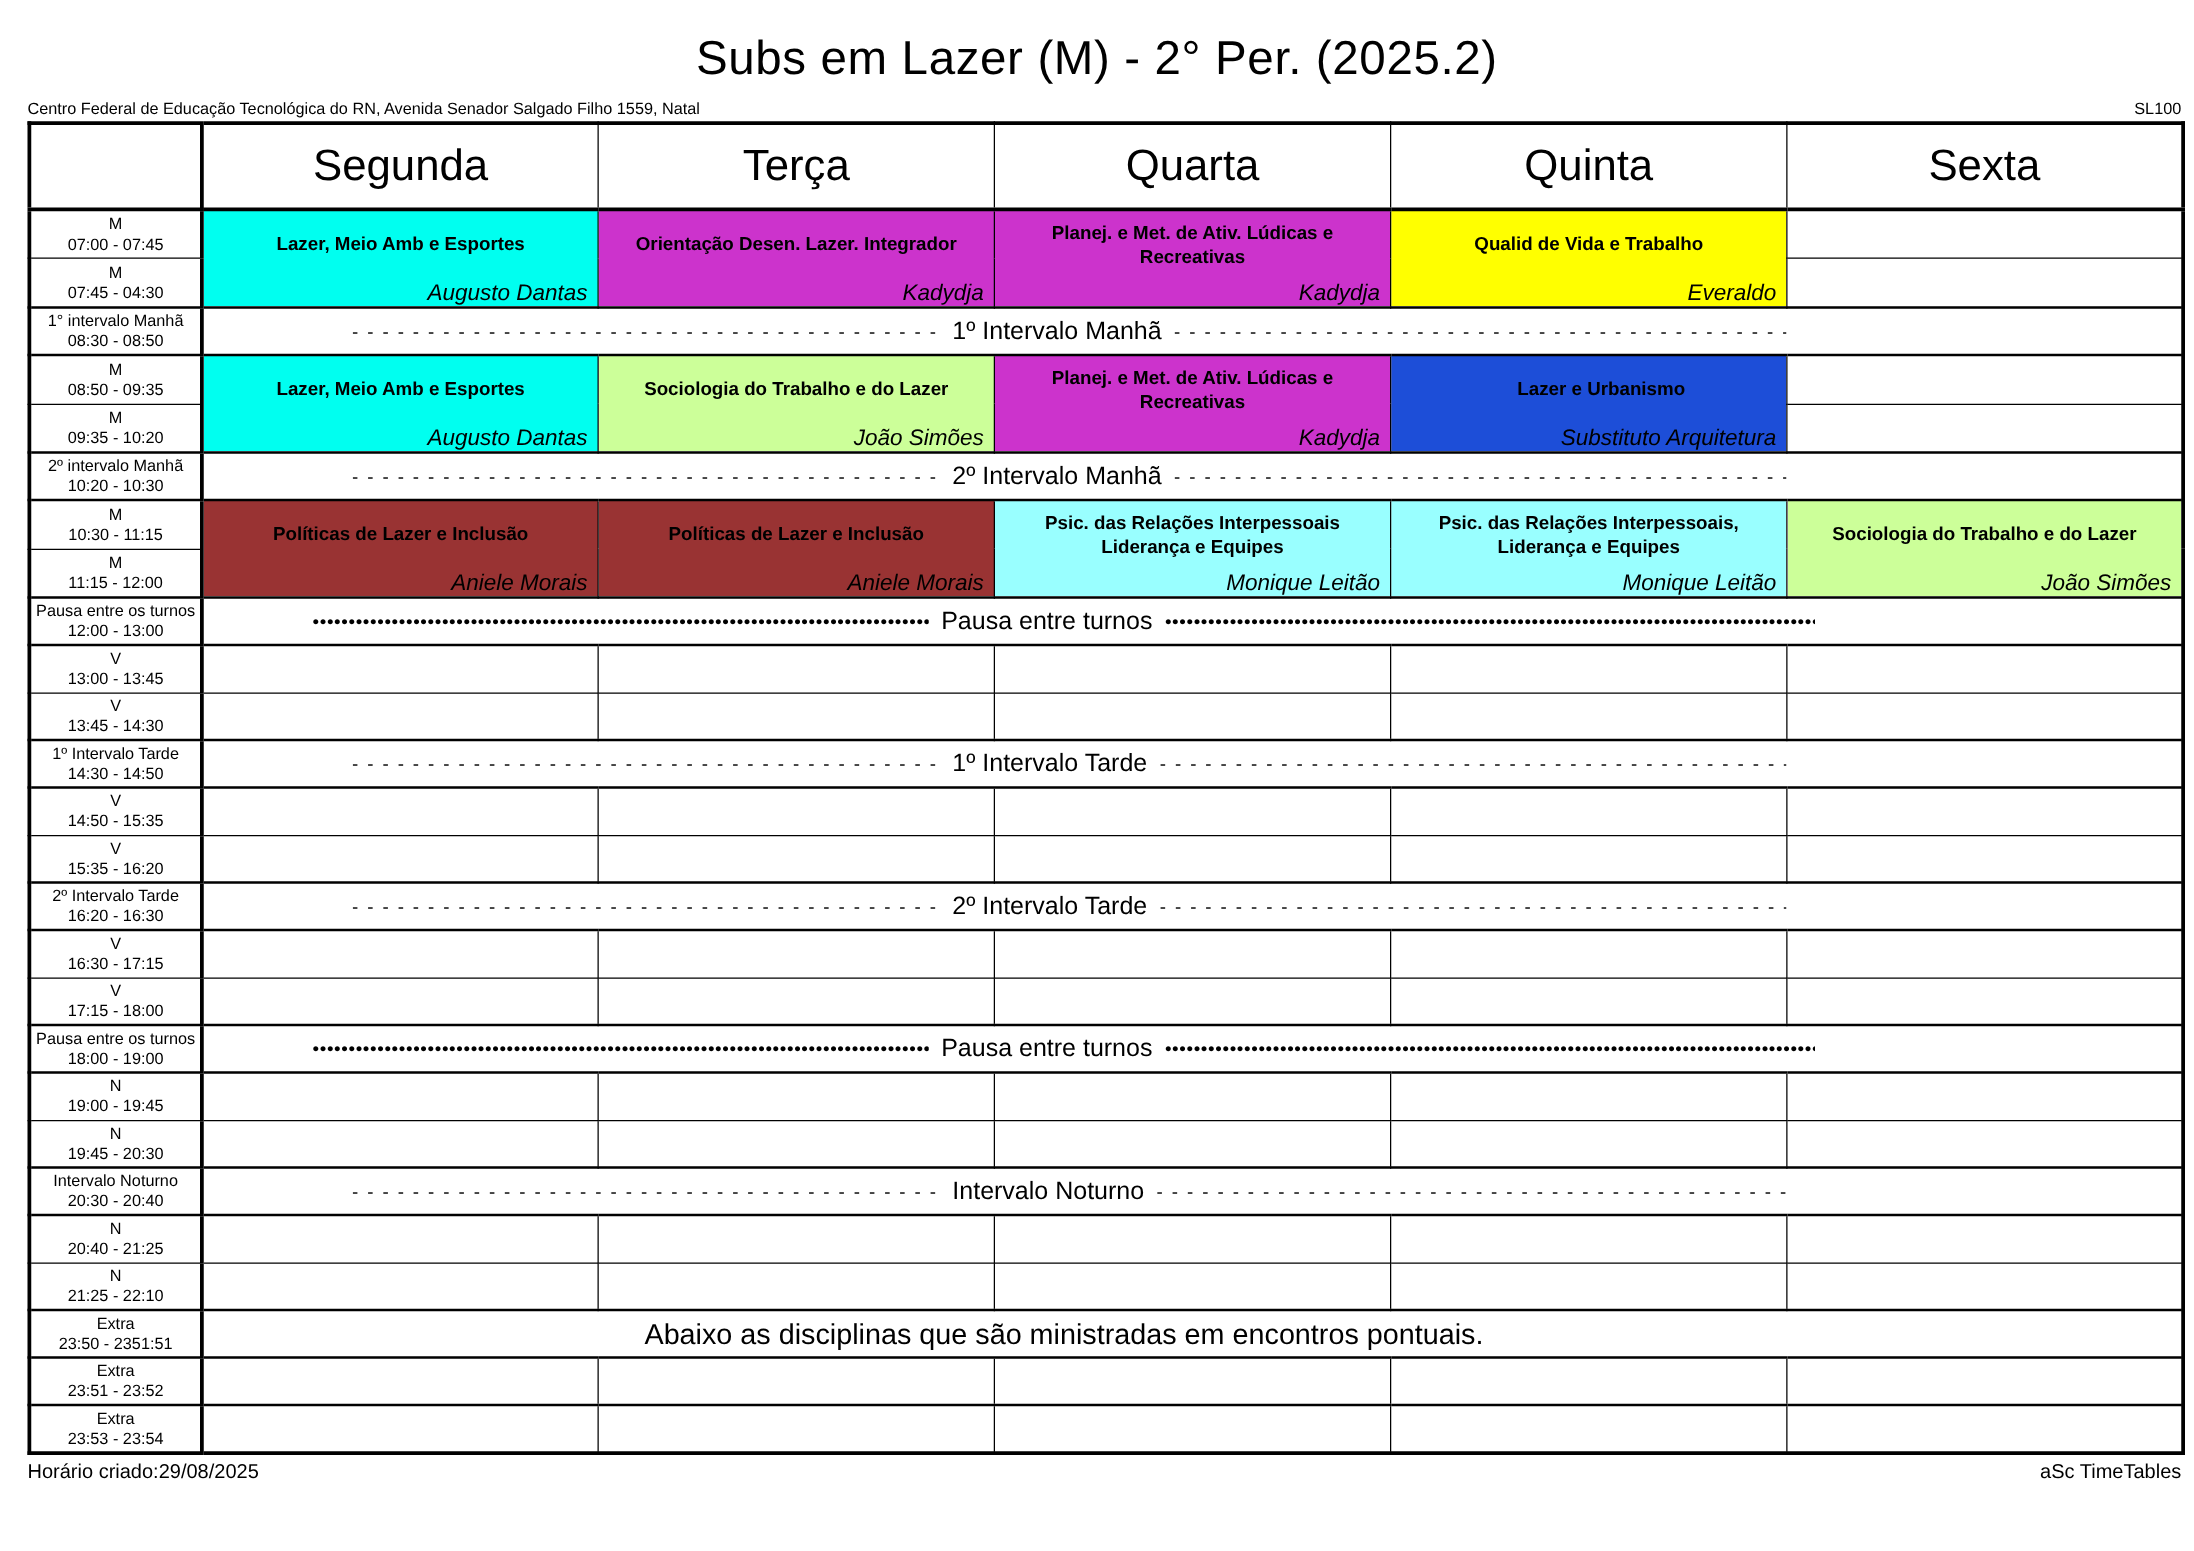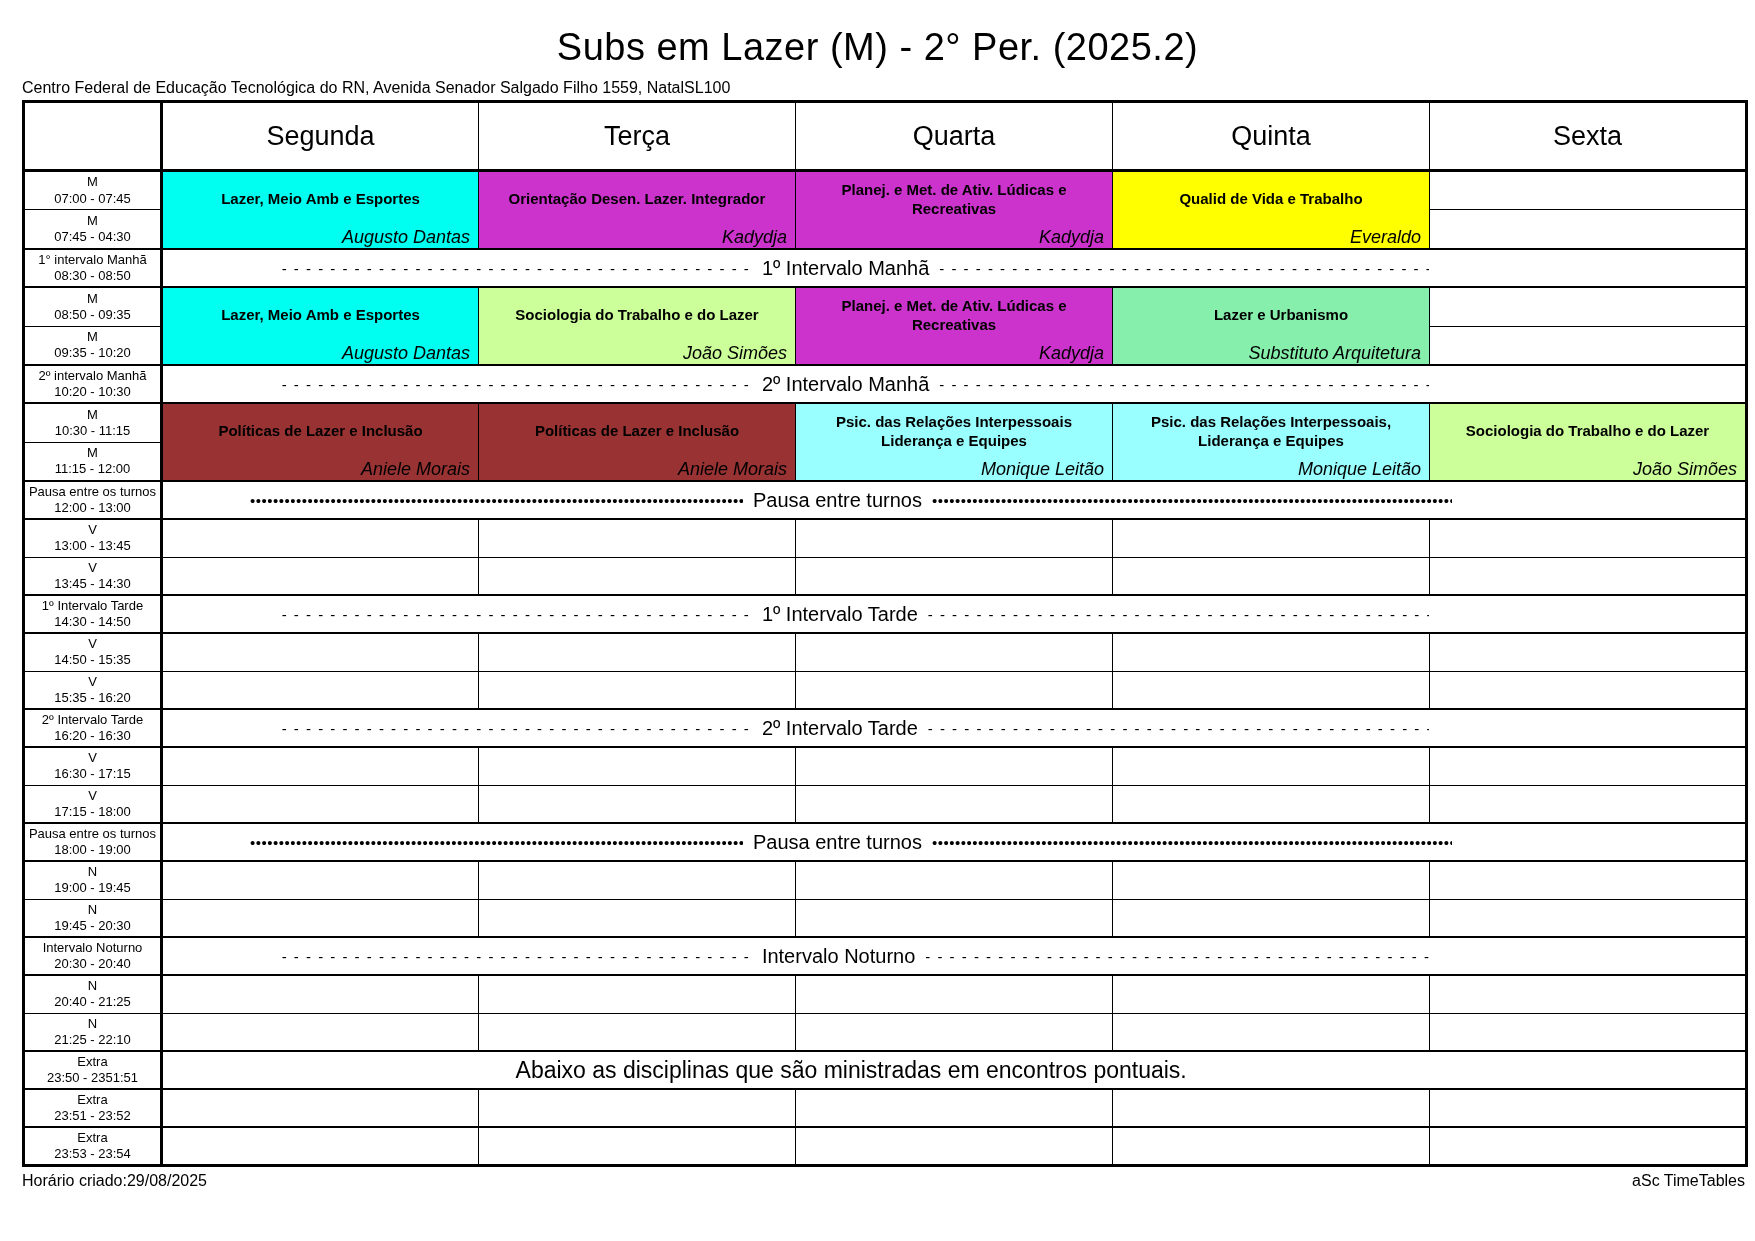--- a/index.html
+++ b/index.html
@@ -1,26 +1,26 @@
 <!DOCTYPE html>
 <html><head>
 <meta charset="utf-8">
 <style>
   html,body{margin:0;padding:0;background:#fff;color:#000;}
   body{width:1755px;height:1241px;position:relative;overflow:hidden;
        font-family:"Liberation Sans", sans-serif;}
   .page{position:absolute;inset:0;}
   .title{margin:26px 0 10px 0;text-align:center;font-size:38px;letter-spacing:0.5px;}
-  .subheader{width:1723px;margin:0 0 3px 22px;display:flex;
-             align-items:flex-end;font-size:16px;}
+  .subheader{width:1723px;margin:0 0 3px 22px;display:flex;justify-content:space-between;
+             align-items:flex-end;font-size:13px;}
   table.timetable{border-collapse:collapse;table-layout:fixed;width:1723px;margin-left:22px;
                   border:3px solid #000;}
   col.c-label{width:138px;} col.c-day{width:317px;}
   th,td{border:1px solid #000;padding:0;overflow:hidden;}
-  thead th{border-bottom:3px solid #000;font-weight:normal;font-size:27px;height:66px;
+  thead th{border-bottom:3px solid #000;font-weight:normal;font-size:35px;height:66px;
            text-align:center;vertical-align:middle;background:#fff;}
   th.corner{border-right:3px solid #000;}
   tbody tr{height:38px;}
   tr.gtop>td{border-top:2px solid #000;}
   td.label-cell{border-right:3px solid #000;text-align:center;vertical-align:middle;
                 font-size:13px;line-height:1.25;background:#fff;}
   td.class-cell{vertical-align:top;}
   .cell-inner{display:flex;flex-direction:column;height:76px;}
   .subject{flex:1;display:flex;align-items:center;justify-content:center;
            font-weight:bold;font-size:15px;text-align:center;padding:0 8px;line-height:1.25;}
@@ -138,21 +138,21 @@
               <div class="subject">Sociologia do Trabalho e do Lazer</div>
               <div class="teacher">João Simões</div>
             </div>
           </td>
           <td rowspan="2" class="class-cell" style="background: rgb(204, 51, 204);">
             <div class="cell-inner">
               <div class="subject">Planej. e Met. de Ativ. Lúdicas e Recreativas</div>
               <div class="teacher">Kadydja</div>
             </div>
           </td>
-          <td rowspan="2" class="class-cell" style="background: #86efac; padding-left: 20px;">
+          <td rowspan="2" class="class-cell" style="background: #1d4ed8; padding-left: 20px;">
             <div class="cell-inner">
               <div class="subject">Lazer e Urbanismo</div>
               <div class="teacher">Substituto Arquitetura</div>
             </div>
           </td>
           <td class="empty-cell"></td>
         </tr>
         <tr>
           <td class="label-cell">
             <div>M</div>

